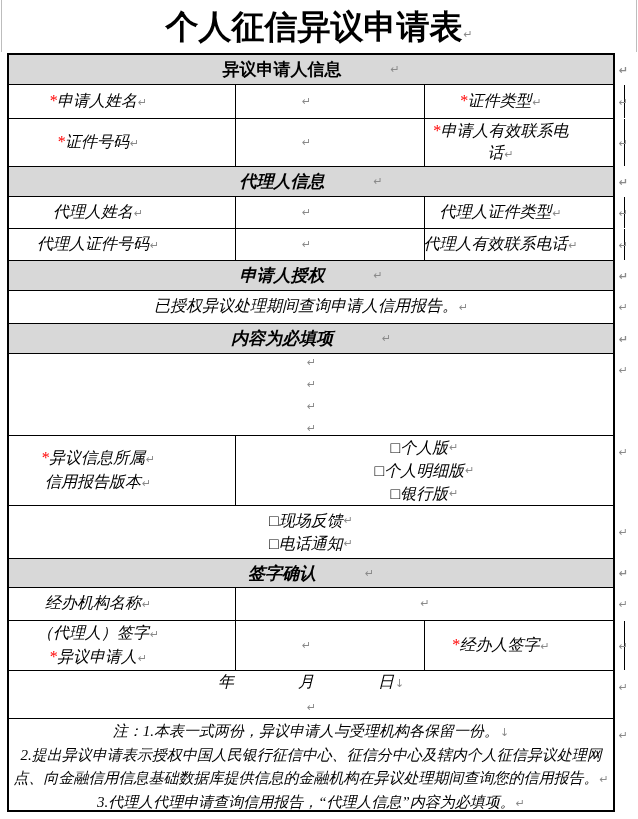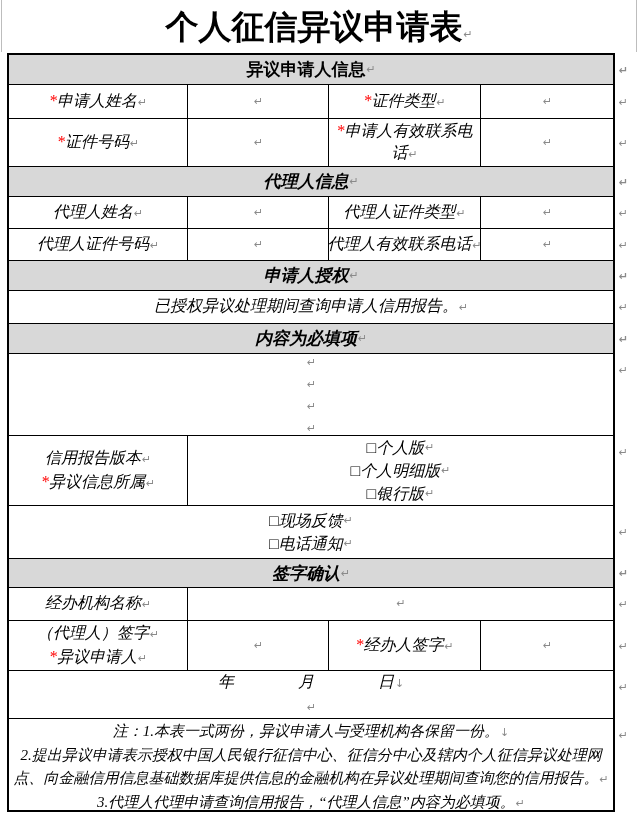--- a/index.html
+++ b/index.html
@@ -6,21 +6,21 @@
   .page{position:relative;width:638px;height:819px;background:#ffffff;overflow:hidden;
         font-family:"Liberation Serif","DejaVu Serif",serif;color:#000;}
   .boundary{position:absolute;top:0;width:1px;height:52px;background:#bdbdbd;}
   .boundary.left{left:1px;} .boundary.right{right:1px;}
   .doc-title{position:absolute;left:0;top:5px;width:100%;text-align:center;
              font-size:33px;font-weight:bold;line-height:44px;white-space:nowrap;}
   .mark{color:#8a8a8a;font-size:11px;font-weight:normal;
         font-family:"DejaVu Sans","Liberation Sans",sans-serif;margin-left:1px;}
   .form-table{position:absolute;left:7px;top:53px;width:608px;border:2px solid #000;
               box-sizing:border-box;background:#fff;}
-  .row{display:flex;position:relative;box-sizing:border-box;align-items:stretch;overflow:visible;}
+  .row{display:flex;position:relative;box-sizing:border-box;align-items:stretch;overflow:visible;gap:48px;}
   .row + .row{border-top:1px solid #000;font-style:italic;}
   .band{background:#d8d8d8;justify-content:center;align-items:center;
         font-weight:bold;font-size:17px;}
   .cell{box-sizing:border-box;display:flex;flex-direction:column;justify-content:center;
         align-items:center;text-align:center;font-size:16px;line-height:22px;overflow:hidden;}
   .cell + .cell{border-left:1px solid #000;}
   .c1{width:178px;flex:none;} .c2{width:141px;flex:none;}
   .c3{width:152px;flex:none;} .c4{flex:1;} .cmerge{flex:1;} .cfull{flex:1;}
   .req{color:#ff0000;}
   .req-black{color:#000;margin-left:5px;}
@@ -152,22 +152,22 @@
         <div class="content-line"><span class="mark">↵</span></div>
         <div class="content-line"><span class="mark">↵</span></div>
         <div class="content-line"><span class="mark">↵</span></div>
         <div class="content-line"><span class="mark">↵</span></div>
       </div>
       <span class="row-end-mark">↵</span>
     </div>
 
     <div class="row h70 mark-top">
       <div class="cell c1">
+        <div class="line"><span class="req">*</span><span>异议信息所属</span><span class="mark">↵</span></div>
         <div class="line"><span>信用报告版本</span><span class="mark">↵</span></div>
-        <div class="line"><span class="req">*</span><span>异议信息所属</span><span class="mark">↵</span></div>
       </div>
       <div class="cell cmerge">
         <div class="opt">
             <span class="cb">□</span>
             <span>个人版</span>
             <span class="mark">↵</span>
           </div>
         <div class="opt">
             <span class="cb">□</span>
             <span>个人明细版</span>

